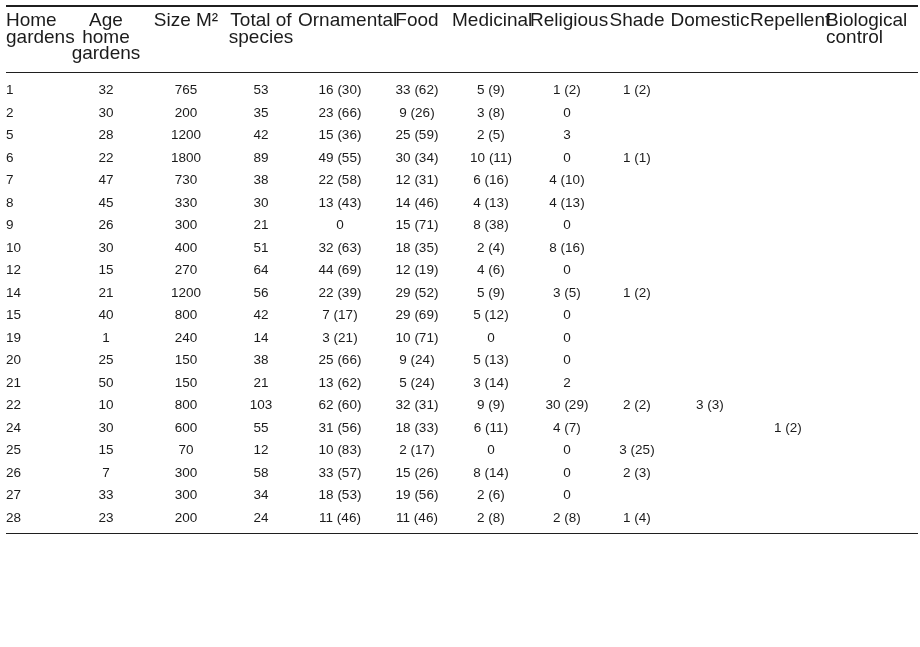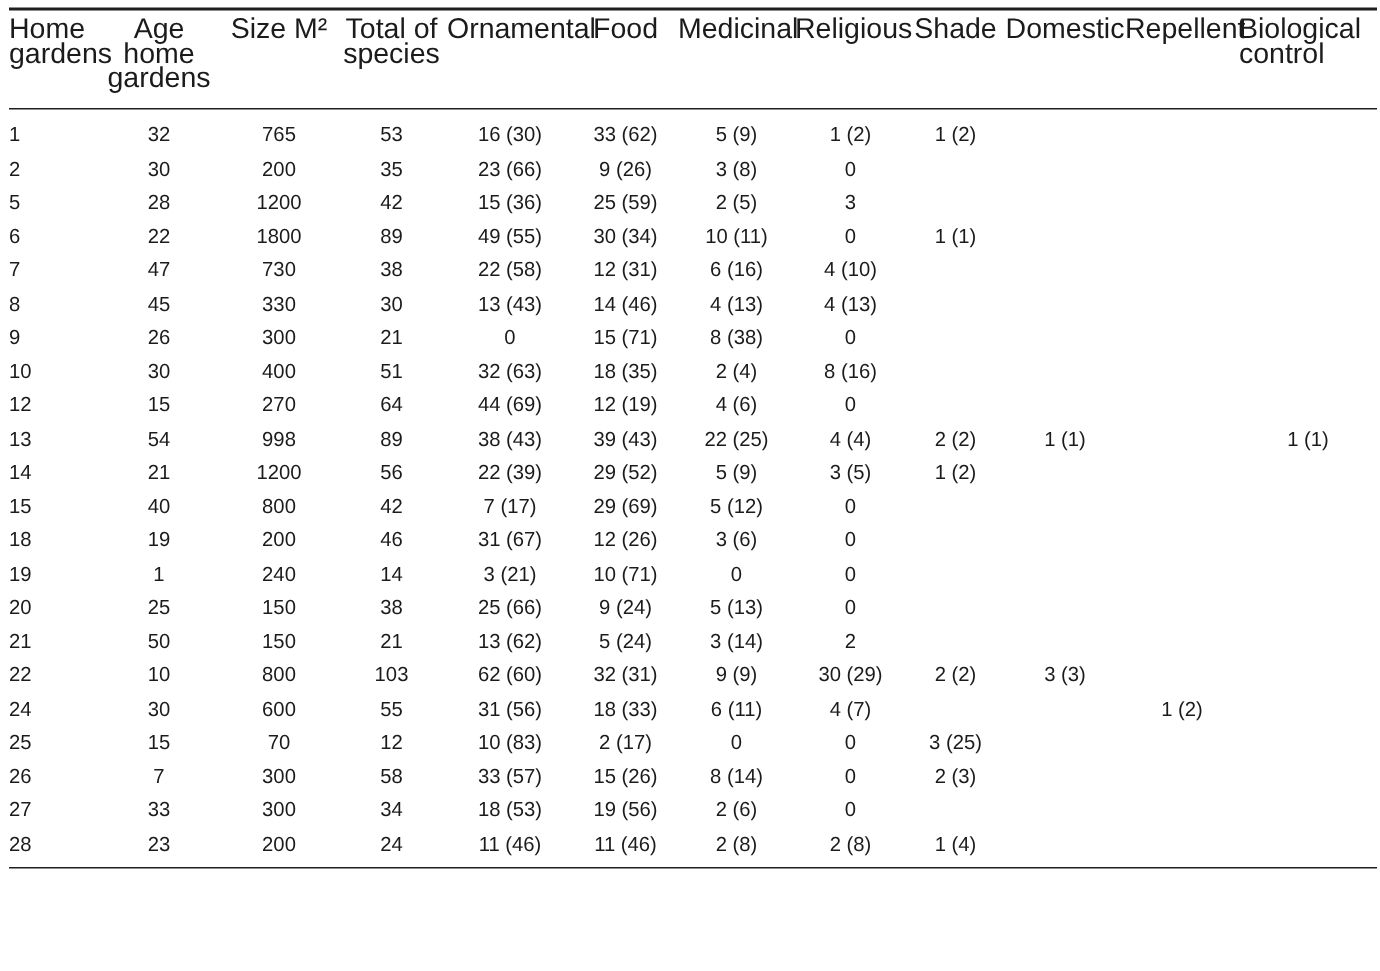--- a/index.html
+++ b/index.html
@@ -209,34 +209,20 @@
           <td class="col-center">44 (69)</td>
           <td class="col-center">12 (19)</td>
           <td class="col-center">4 (6)</td>
           <td class="col-center">0</td>
           <td class="col-center"></td>
           <td class="col-center"></td>
           <td class="col-center"></td>
           <td class="col-center"></td>
         </tr>
         <tr>
-          <td class="col-left">13</td>
-          <td class="col-center">54</td>
-          <td class="col-center">998</td>
-          <td class="col-center">89</td>
-          <td class="col-center">38 (43)</td>
-          <td class="col-center">39 (43)</td>
-          <td class="col-center">22 (25)</td>
-          <td class="col-center">4 (4)</td>
-          <td class="col-center">2 (2)</td>
-          <td class="col-center">1 (1)</td>
-          <td class="col-center"></td>
-          <td class="col-center">1 (1)</td>
-        </tr>
-        <tr>
           <td class="col-left">14</td>
           <td class="col-center">21</td>
           <td class="col-center">1200</td>
           <td class="col-center">56</td>
           <td class="col-center">22 (39)</td>
           <td class="col-center">29 (52)</td>
           <td class="col-center">5 (9)</td>
           <td class="col-center">3 (5)</td>
           <td class="col-center">1 (2)</td>
           <td class="col-center"></td>
@@ -244,34 +230,20 @@
           <td class="col-center"></td>
         </tr>
         <tr>
           <td class="col-left">15</td>
           <td class="col-center">40</td>
           <td class="col-center">800</td>
           <td class="col-center">42</td>
           <td class="col-center">7 (17)</td>
           <td class="col-center">29 (69)</td>
           <td class="col-center">5 (12)</td>
-          <td class="col-center">0</td>
-          <td class="col-center"></td>
-          <td class="col-center"></td>
-          <td class="col-center"></td>
-          <td class="col-center"></td>
-        </tr>
-        <tr>
-          <td class="col-left">18</td>
-          <td class="col-center">19</td>
-          <td class="col-center">200</td>
-          <td class="col-center">46</td>
-          <td class="col-center">31 (67)</td>
-          <td class="col-center">12 (26)</td>
-          <td class="col-center">3 (6)</td>
           <td class="col-center">0</td>
           <td class="col-center"></td>
           <td class="col-center"></td>
           <td class="col-center"></td>
           <td class="col-center"></td>
         </tr>
         <tr>
           <td class="col-left">19</td>
           <td class="col-center">1</td>
           <td class="col-center">240</td>

